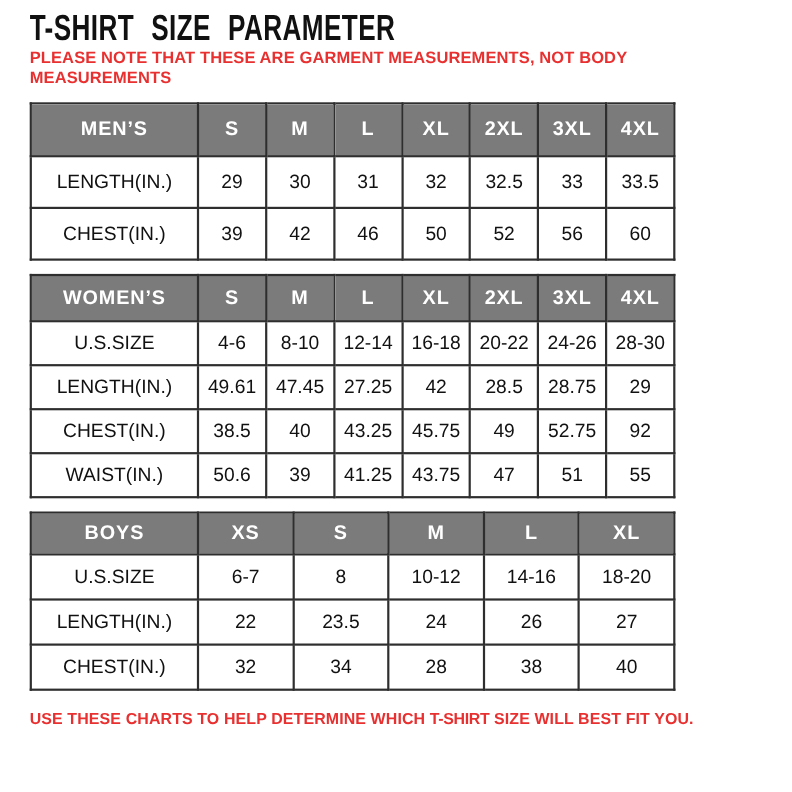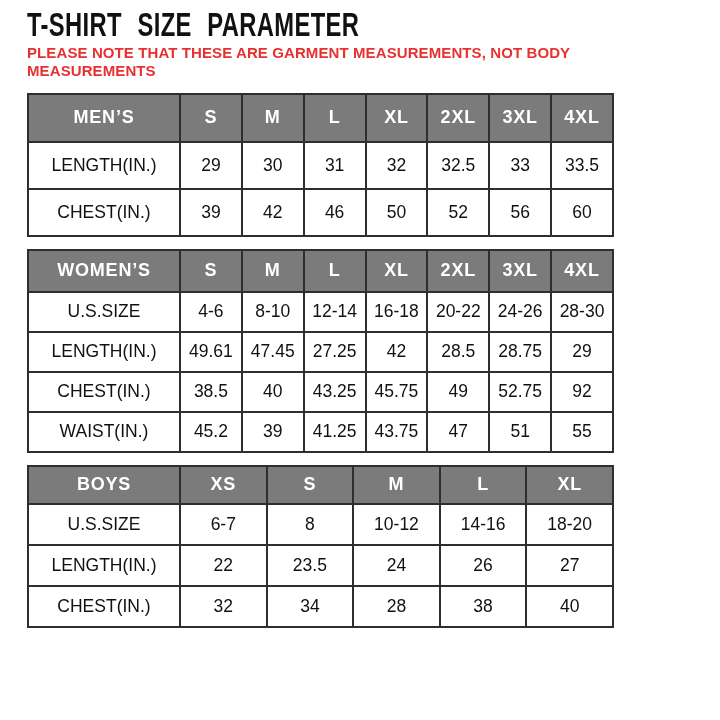--- a/index.html
+++ b/index.html
@@ -181,21 +181,21 @@
           <td>38.5</td>
           <td>40</td>
           <td>43.25</td>
           <td>45.75</td>
           <td>49</td>
           <td>52.75</td>
           <td>92</td>
         </tr>
         <tr>
           <td>WAIST(IN.)</td>
-          <td>45.2</td>
+          <td>50.6</td>
           <td>39</td>
           <td>41.25</td>
           <td>43.75</td>
           <td>47</td>
           <td>51</td>
           <td>55</td>
         </tr>
       </tbody>
     </table>
 
@@ -231,14 +231,15 @@
           <td>CHEST(IN.)</td>
           <td>32</td>
           <td>34</td>
           <td>28</td>
           <td>38</td>
           <td>40</td>
         </tr>
       </tbody>
     </table>
 
+  <p class="footer"><span>USE THESE CHARTS TO HELP DETERMINE WHICH </span><span class="hl">T-SHIRT</span><span> SIZE WILL BEST FIT YOU.</span></p>
 
 </div>
 
 </body></html>

